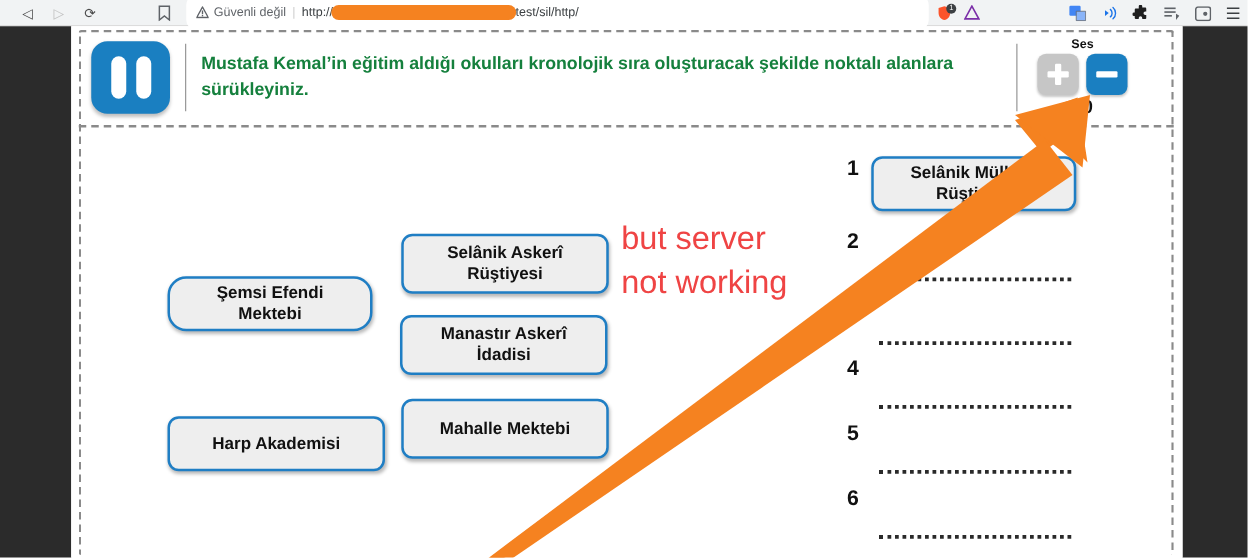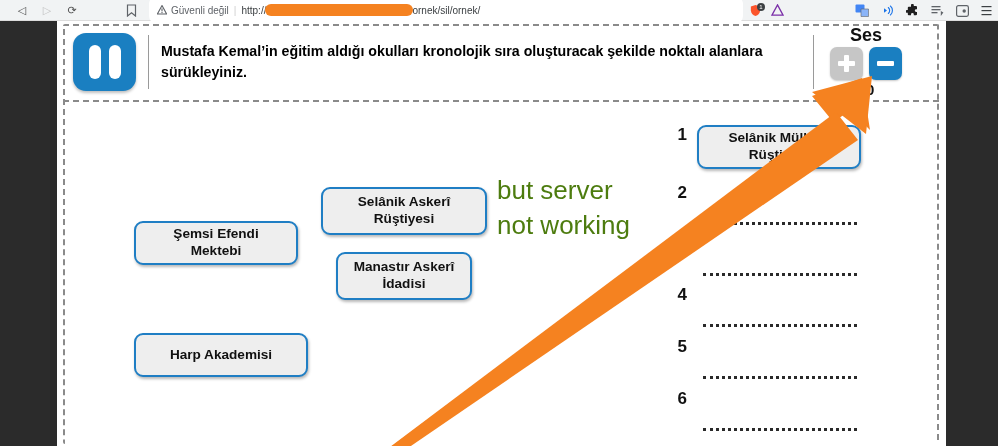--- a/index.html
+++ b/index.html
@@ -116,38 +116,38 @@
   .hdr-divider {
     width: 1px; height: 54px;
     background: #9a9a9a;
     margin: 0 12px;
     flex: none;
   }
 
   .instruction {
     font-size: 14.2px;
     font-weight: 700;
-    color: #000000;
+    color: #15803d;
     line-height: 1.45;
     width: 648px;
     flex: none;
   }
 
   .hdr-divider2 {
     width: 1px; height: 54px;
     background: #9a9a9a;
     margin-left: 4px; margin-right: 10px;
     flex: none;
   }
 
   .ses-panel {
     display: flex; flex-direction: column; align-items: center;
     width: 84px; flex: none;
   }
-  .ses-label { font-size: 18px; font-weight: 700; color: #111; line-height: 1.1; }
+  .ses-label { font-size: 10px; font-weight: 700; color: #111; line-height: 1.1; }
   .ses-btns { display: flex; gap: 6px; margin-top: 2px; }
   .ses-btn {
     width: 33px; height: 33px;
     border-radius: 7px;
     display: flex; align-items: center; justify-content: center;
     box-shadow: 0 1px 2px rgba(0,0,0,0.22);
   }
   .ses-plus  { background: #c6c6c6; }
   .ses-minus { background: #1a7fc1; }
   .sym-h { width: 17px; height: 5px; background: #ffffff; border-radius: 1px; }
@@ -163,34 +163,34 @@
     border-radius: 9px;
     box-shadow: 1px 2px 3px rgba(0,0,0,0.28);
     display: flex; align-items: center; justify-content: center;
     text-align: center;
     font-size: 13.6px; font-weight: 700; color: #111;
     line-height: 1.25;
     padding: 2px 6px;
   }
 
   
-  .card-a1 { left: 77px;  top: 200px; width: 164px; height: 44px; }
+  .card-a1 { left: 77px;  top: 200px; width: 164px; height: 44px; border-radius: 15px; }
   .card-a2 { left: 77px;  top: 262px; width: 164px; height: 44px; }
   .card-a3 { left: 77px;  top: 312px; width: 174px; height: 44px; }
   
   .card-b1 { left: 264px; top: 166px; width: 166px; height: 48px; }
-  .card-b2 { left: 279px; top: 231px; width: 136px; height: 48px; }
+  .card-b2 { left: 263px; top: 231px; width: 166px; height: 48px; }
   .card-b3 { left: 264px; top: 298px; width: 166px; height: 48px; }
 
   
   .annot {
     position: absolute;
     left: 440px; top: 152px;
     font-size: 26px;
-    color: #4d7c0f;
+    color: #ef4444;
     line-height: 1.35;
     white-space: pre-line;
     font-weight: 400;
   }
 
   
   .slot {
     position: absolute;
     display: flex; align-items: flex-start;
   }
@@ -245,21 +245,21 @@
       <svg width="10" height="10" viewBox="0 0 10 10">
           <path d="M5 0.6 9.6 9H0.4z" fill="none" stroke="#5f6368" stroke-width="1.1"></path>
           <rect x="4.45" y="3.4" width="1.1" height="3" fill="#5f6368"></rect>
           <rect x="4.45" y="7" width="1.1" height="1.1" fill="#5f6368"></rect>
         </svg>
     </span>
     <span class="not-secure">Güvenli değil</span>
     <span class="omni-sep">|</span>
     <span class="url-text">http://</span>
       <span class="url-redact"></span>
-      <span class="url-text">ornek/sil/ornek/</span>
+      <span class="url-text">test/sil/http/</span>
   </div>
 
   <div class="omni-right">
     <div class="tb-ico" style="position:relative;">
       <svg width="13" height="13" viewBox="0 0 14 14">
           <path d="M7 1 12 2.6v4.2C12 10 9.8 12.2 7 13 4.2 12.2 2 10 2 6.8V2.6z" fill="#fb542b"></path>
         </svg>
       <span style="position:absolute;top:-1px;right:-3px;background:#3c4043;color:#fff;font-size:6px;width:8px;height:8px;border-radius:4px;display:flex;align-items:center;justify-content:center;">1</span>
     </div>
     <div class="tb-ico">
@@ -343,20 +343,21 @@
         </div>
       </div>
       <div class="ses-value">10</div>
     </div>
   </div>
 
   <div class="card card-a1">Şemsi Efendi<br>Mektebi</div>
   <div class="card card-a3">Harp Akademisi</div>
   <div class="card card-b1">Selânik Askerî<br>Rüştiyesi</div>
   <div class="card card-b2">Manastır Askerî<br>İdadisi</div>
+  <div class="card card-b3">Mahalle Mektebi</div>
 
   <div class="annot">but server<br>not working</div>
 
   <div class="slot" style="left:608px; top:104px;">
     <div class="slot-num">1</div>
     <div class="slot-filled">Selânik Mülkiye<br>Rüştiyesi</div>
   </div>
 
   <div class="slot" style="left:608px; top:162px; height:42px;">
     <div class="slot-num">2</div>

